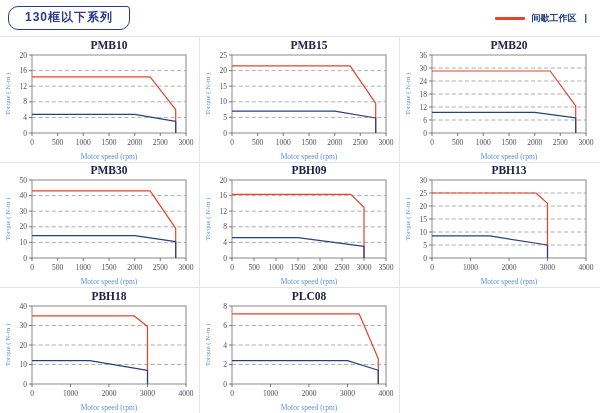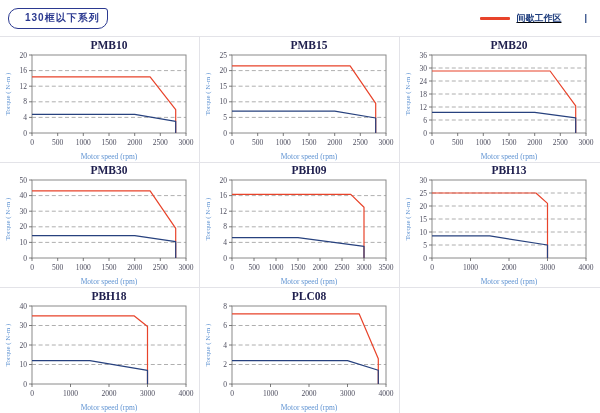--- a/index.html
+++ b/index.html
@@ -9,26 +9,26 @@
     position:relative;
   }
   
   .header{
     height:36px;display:flex;align-items:center;justify-content:space-between;
     padding:0 12px 0 8px;box-sizing:border-box;
   }
   .title-box{
     border:1.5px solid #2b3990;color:#2b3990;
     border-radius:10px 3px 10px 10px;
-    padding:3px 7px 4px 16px;
-    font-size:10px;font-weight:600;letter-spacing:1px;
+    padding:3px 16px 4px 16px;
+    font-size:12px;font-weight:600;letter-spacing:1px;
     line-height:1.2;
     text-align:right;
   }
-  .legend{display:flex;align-items:center;gap:22px;text-decoration:underline;}
+  .legend{display:flex;align-items:center;gap:7px;}
   .legend-item{display:flex;align-items:center;gap:6px;}
   .swatch{display:inline-block;width:30px;height:3px;border-radius:1px;}
   .legend-label{font-size:9px;font-weight:700;color:#1e3d7d;}
   .legend-sep{font-size:9px;color:#1e3d7d;font-weight:700;padding:0 1px;}
   
   .grid{
     display:grid;grid-template-columns:200px 200px 200px;
     grid-template-rows:126px 125px 126px;
     border-top:1px solid #e3e3e8;
   }

